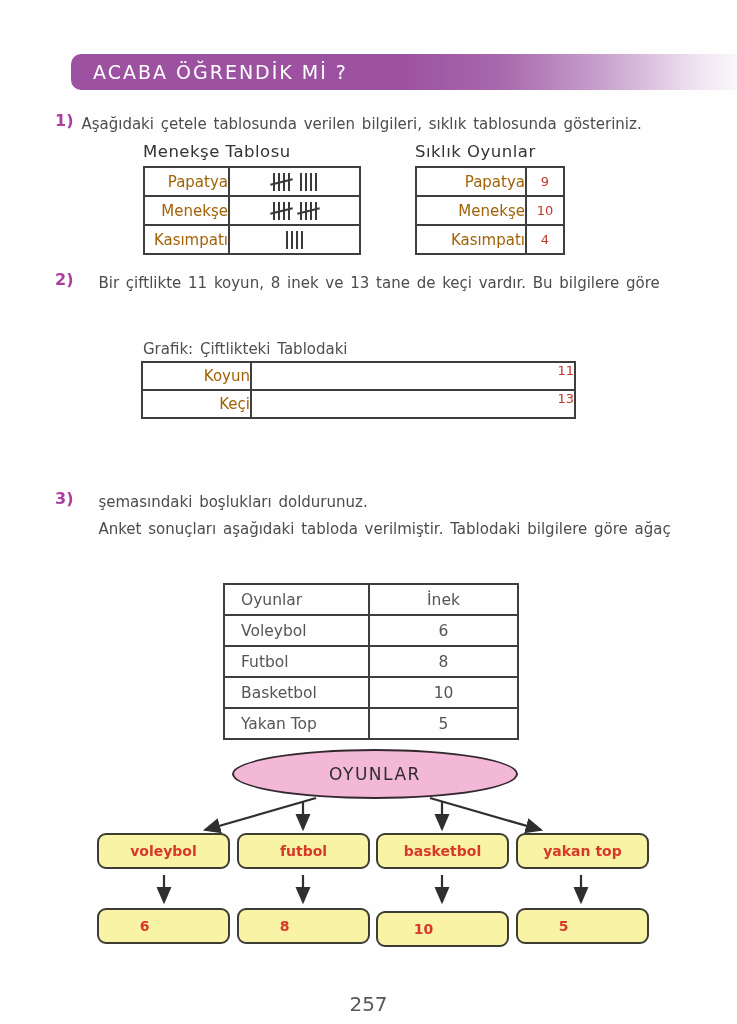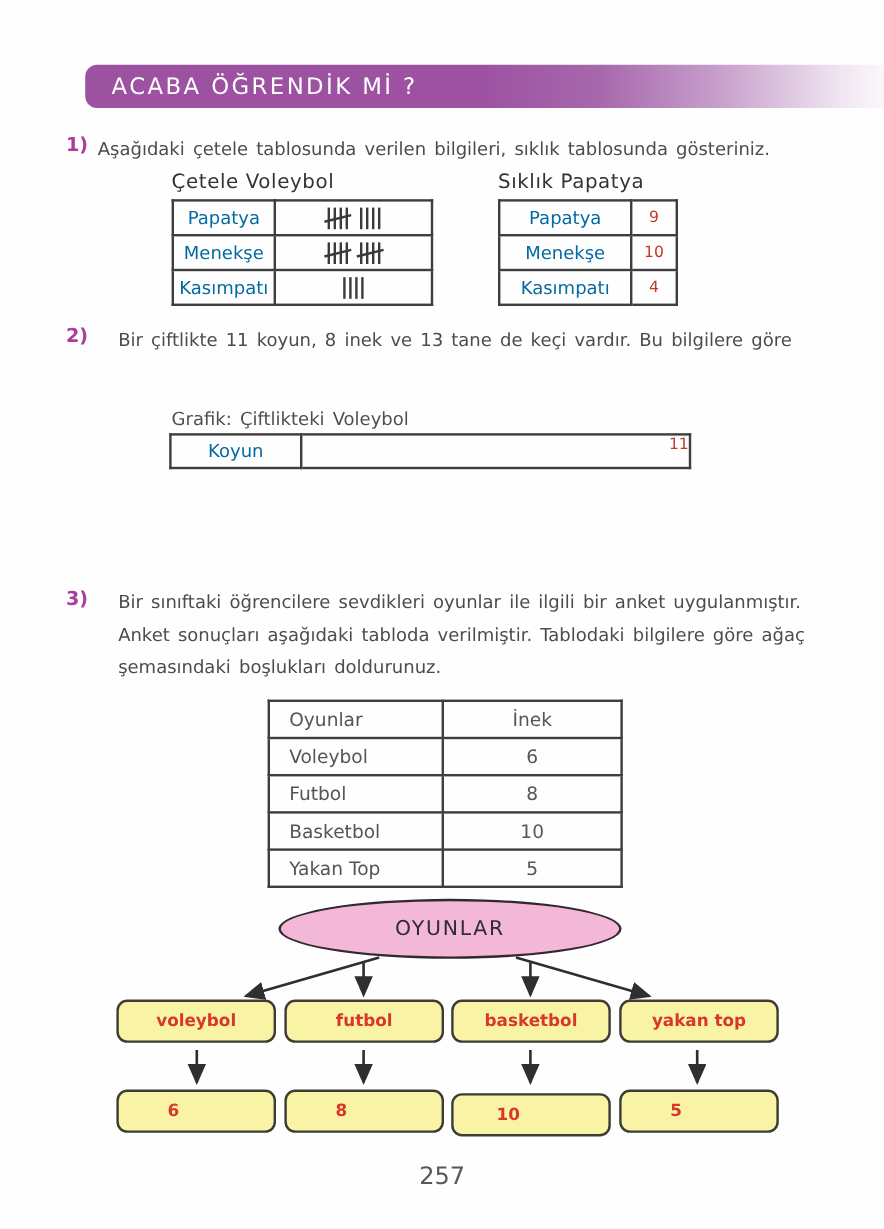--- a/index.html
+++ b/index.html
@@ -19,21 +19,21 @@
   }
   
   .qblock{position:absolute;left:55px;white-space:nowrap;}
   .qline{display:flex;align-items:flex-start;}
   .qnum{color:#ab3d9e;font-weight:700;font-size:16px;margin-right:8px;flex:0 0 auto;}
   .qtext{font-size:15px;line-height:27px;color:#4c4c4c;word-spacing:2px;}
   .qtext .tline{display:block;margin-left:17px;}
   
   table.t{border-collapse:collapse;table-layout:fixed;}
   table.t td,table.t th{border:2px solid #3e3e3e;padding:0;font-weight:400;}
-  .cell-label{font-size:15px;color:#0369a1;text-align:center;padding-left:8px;}
+  .cell-label{font-size:15px;color:#a16207;text-align:right;padding-left:8px;}
   .tbl-title{position:absolute;font-size:16.5px;color:#333333;white-space:nowrap;letter-spacing:.5px;}
   .caption{position:absolute;font-size:15px;color:#4f4f4f;white-space:nowrap;word-spacing:2px;}
   .ans{color:#c0392b;font-weight:700;font-size:13px;font-family:"DejaVu Sans",sans-serif;}
   
   .cetele{position:absolute;left:143px;top:166px;width:216px;}
   .cetele tr{height:29px;}
   .cetele .col-label{width:85px;}
   .cetele .col-tally{width:131px;}
   .cell-tally{text-align:center;vertical-align:middle;}
   .tally-group{display:inline-flex;gap:3px;position:relative;height:18px;margin:0 5px;vertical-align:middle;}
@@ -69,39 +69,39 @@
     border:2px solid #33282f;background:#f3b7d7;display:flex;align-items:center;justify-content:center;
   }
   .ellipse .etxt{font-size:17px;color:#2e2e2e;letter-spacing:1.5px;}
   .tbox{
     position:absolute;width:133px;height:36px;border:2px solid #3c3c34;border-radius:9px;
     background:#f8f3a5;display:flex;align-items:center;justify-content:center;box-sizing:border-box;
   }
   .tbox .blabel{font-size:14px;font-weight:700;color:#d8382b;white-space:nowrap;}
   .tbox .bval{font-size:14px;font-weight:700;color:#d8382b;transform:translateX(-19px);}
   
-  .page-number{position:absolute;left:0;right:0;top:968px;text-align:center;font-size:20px;color:#585858;}
+  .page-number{position:absolute;left:0;right:0;top:992px;text-align:center;font-size:20px;color:#585858;}
 </style>
 </head>
 <body>
 
 <div class="page">
 
   <div class="header-bar">
     <span class="title">ACABA ÖĞRENDİK Mİ ?</span>
   </div>
 
   <div class="qblock" style="top:111px;">
     <div class="qline">
       <span class="qnum">1)</span>
       <span class="qtext">Aşağıdaki çetele tablosunda verilen bilgileri, sıklık tablosunda gösteriniz.</span>
     </div>
   </div>
 
-  <div class="tbl-title" style="left:143px;top:142px;">Çetele Voleybol</div>
+  <div class="tbl-title" style="left:143px;top:142px;">Menekşe Tablosu</div>
   <table class="t cetele">
     <colgroup>
         <col class="col-label">
         <col class="col-tally">
       </colgroup>
     <tbody id="cetele-body">
         <tr>
           <td class="cell-label">Papatya</td>
           <td class="cell-tally"><span class="tally-group struck">
               <span class="tbar"></span>
@@ -134,21 +134,21 @@
           <td class="cell-tally"><span class="tally-group">
               <span class="tbar"></span>
               <span class="tbar"></span>
               <span class="tbar"></span>
               <span class="tbar"></span>
             </span></td>
         </tr>
       </tbody>
   </table>
 
-  <div class="tbl-title" style="left:415px;top:142px;">Sıklık Papatya</div>
+  <div class="tbl-title" style="left:415px;top:142px;">Sıklık Oyunlar</div>
   <table class="t siklik">
     <colgroup>
         <col class="col-label">
         <col class="col-val">
       </colgroup>
     <tbody id="siklik-body">
         <tr>
           <td class="cell-label">Papatya</td>
           <td class="cell-freq ans">9</td>
         </tr>
@@ -165,41 +165,44 @@
 
   <div class="qblock" style="top:270px;">
     <div class="qline">
       <span class="qnum">2)</span>
       <span class="qtext">
         <span class="tline">Bir çiftlikte 11 koyun, 8 inek ve 13 tane de keçi vardır. Bu bilgilere göre</span>
       </span>
     </div>
   </div>
 
-  <div class="caption" style="left:143px;top:340px;">Grafik: Çiftlikteki Voleybol</div>
+  <div class="caption" style="left:143px;top:340px;">Grafik: Çiftlikteki Tablodaki</div>
   <table class="t q2t">
     <colgroup>
         <col class="col-label">
         <col class="col-val">
       </colgroup>
     <tbody id="q2-body">
         <tr>
           <td class="cell-label">Koyun</td>
           <td class="cell-shape ans">11</td>
+        </tr>
+        <tr>
+          <td class="cell-label">Keçi</td>
+          <td class="cell-shape ans">13</td>
         </tr>
       </tbody>
   </table>
 
   <div class="qblock" style="top:489px;">
     <div class="qline">
       <span class="qnum">3)</span>
       <span class="qtext">
-        <span class="tline">Bir sınıftaki öğrencilere sevdikleri oyunlar ile ilgili bir anket uygulanmıştır.</span>
+        <span class="tline">şemasındaki boşlukları doldurunuz.</span>
         <span class="tline">Anket sonuçları aşağıdaki tabloda verilmiştir. Tablodaki bilgilere göre ağaç</span>
-        <span class="tline">şemasındaki boşlukları doldurunuz.</span>
       </span>
     </div>
   </div>
 
   <table class="t q3t">
     <colgroup>
         <col class="col-game">
         <col class="col-count">
       </colgroup>
     <thead>

